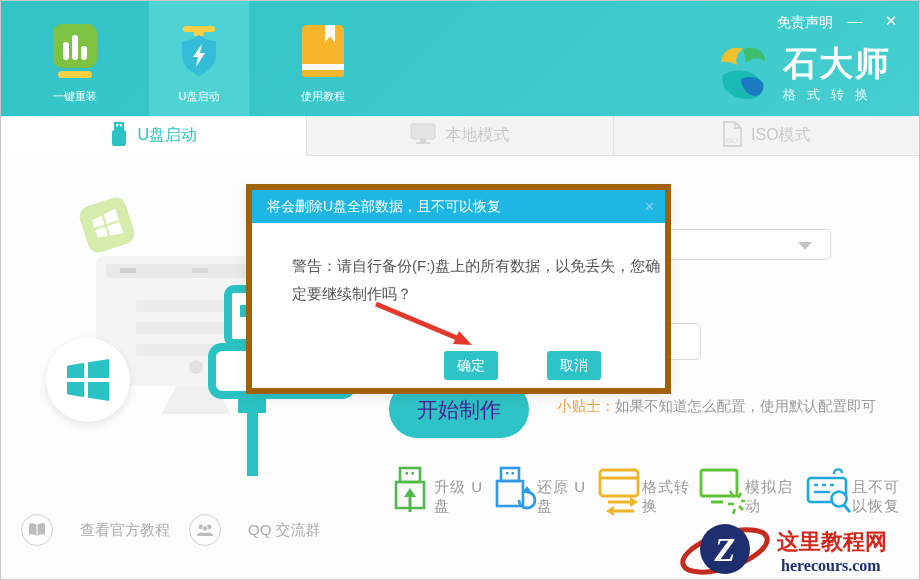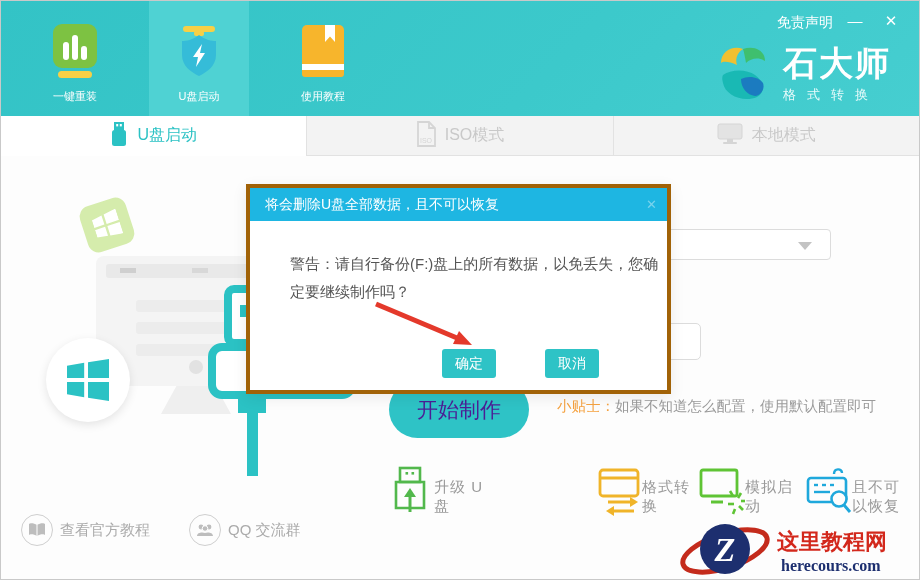--- a/index.html
+++ b/index.html
@@ -61,39 +61,39 @@
                    background:#fff; border:1px solid #DCDCDC; border-radius:5px; z-index:2; }
   .start-btn { position:absolute; left:388px; top:380px; width:140px; height:57px;
                background:#2EC3C6; border:none; border-radius:29px; color:#4c1d95;
                font-size:21px; z-index:3; cursor:pointer; font-family:inherit; }
   .tip { position:absolute; left:556px; top:396px; font-size:14.5px; z-index:3; white-space:nowrap; }
   .tip-label { color:#F5A240; }
   .tip-text  { color:#9B9B9B;font-family:Liberation Mono, monospace; }
 
   
   .dialog { position:absolute; left:245px; top:183px; width:425px; height:210px; z-index:10;
-            background:#fff; border:4px solid #a16207; box-shadow:0 4px 14px rgba(0,0,0,.08); }
+            background:#fff; border:6px solid #a16207; box-shadow:0 4px 14px rgba(0,0,0,.08); }
   .dialog-header { height:33px; background:#1EB6E2; color:#fff; font-size:14px;
                    line-height:33px; padding-left:15px; position:relative; }
   .dialog-close { position:absolute; right:10px; top:0; color:rgba(255,255,255,.4);
                   font-size:13px; cursor:pointer; }
   .dialog-msg { position:absolute; left:40px; top:62px; width:370px; font-size:15px;
                 color:#555; line-height:28px; }
   .dlg-btn { position:absolute; top:161px; width:54px; height:29px; background:#2EC3C6;
              border:none; border-radius:3px; color:#fff; font-size:14px; cursor:pointer;
              font-family:inherit; }
   .dlg-ok { left:192px; } .dlg-cancel { left:295px; }
 
   
   .tool { position:absolute; top:465px; width:104px; display:flex; flex-direction:row;
           align-items:center; z-index:1; cursor:pointer; }
   .tool-label { margin-top:8px; font-size:15px; color:#9A9A9A; letter-spacing:1px; }
 
   
-  .flink { position:absolute; top:513px; display:flex; align-items:center; gap:7px;
+  .flink { position:absolute; top:513px; display:flex; align-items:center; gap:27px;
            color:#ABABAB; font-size:15px; z-index:1; cursor:pointer; }
   .flink-circle { width:32px; height:32px; border-radius:50%; border:1px solid #CFCFCF;
                   display:flex; align-items:center; justify-content:center; }
 
   
   .arrow-svg { position:absolute; left:365px; top:295px; z-index:20; }
   .watermark { position:absolute; left:668px; top:518px; z-index:30; }
 </style>
 </head>
 <body>
@@ -166,37 +166,37 @@
           <rect x="4" y="0" width="10" height="8" fill="#2BC2C4"></rect>
           <rect x="6.2" y="2" width="2" height="2.4" fill="#fff"></rect>
           <rect x="9.8" y="2" width="2" height="2.4" fill="#fff"></rect>
           <rect x="2" y="8" width="14" height="16" rx="2.5" fill="#2BC2C4"></rect>
         </svg>
       </span>
       <span>U盘启动</span>
     </div>
     <div class="tab">
       <span>
+        <svg width="26" height="24" viewBox="0 0 26 24">
+          <rect x="1" y="2" width="24" height="15" rx="2" fill="#E3E3E3" stroke="#D5D5D5"></rect>
+          <rect x="10" y="17" width="6" height="3" fill="#D5D5D5"></rect>
+          <rect x="6" y="20" width="14" height="2" rx="1" fill="#D5D5D5"></rect>
+        </svg>
+      </span>
+      <span>本地模式</span>
+    </div>
+    <div class="tab">
+      <span>
         <svg width="20" height="26" viewBox="0 0 20 26">
           <path d="M2 1 H13 L19 7 V25 H2 Z" fill="none" stroke="#D5D5D5" stroke-width="1.8"></path>
           <path d="M13 1 V7 H19" fill="none" stroke="#D5D5D5" stroke-width="1.8"></path>
           <text x="4" y="22" font-size="7" fill="#D5D5D5" font-family="Liberation Sans,sans-serif">ISO</text>
         </svg>
       </span>
       <span>ISO模式</span>
-    </div>
-    <div class="tab">
-      <span>
-        <svg width="26" height="24" viewBox="0 0 26 24">
-          <rect x="1" y="2" width="24" height="15" rx="2" fill="#E3E3E3" stroke="#D5D5D5"></rect>
-          <rect x="10" y="17" width="6" height="3" fill="#D5D5D5"></rect>
-          <rect x="6" y="20" width="14" height="2" rx="1" fill="#D5D5D5"></rect>
-        </svg>
-      </span>
-      <span>本地模式</span>
     </div>
   </div>
 
   <div class="illu green-sq">
     <svg width="26" height="26" viewBox="0 0 22 22">
       <path d="M0 3.5 L9 2 V10 H0 Z M11 1.7 L22 0 V10 H11 Z M0 12 H9 V20 L0 18.5 Z M11 12 H22 V22 L11 20.3 Z" fill="#fff"></path>
     </svg>
   </div>
 
   <div class="illu monitor-screen">
@@ -242,20 +242,33 @@
         <rect x="19.5" y="6" width="2.6" height="2.6" fill="#52B84C"></rect>
         <rect x="25.5" y="6" width="2.6" height="2.6" fill="#52B84C"></rect>
         <path d="M10 16 H38 V42 H10 Z" fill="none" stroke="#52B84C" stroke-width="2.6"></path>
         <line x1="24" y1="46" x2="24" y2="28" stroke="#52B84C" stroke-width="3"></line>
         <polygon points="24,22 18,31 30,31" fill="#52B84C"></polygon>
       </svg>
     </span>
     <span class="tool-label">升级 U 盘</span>
   </div>
 
+  <div class="tool" style="left:488px;">
+    <span>
+      <svg width="48" height="50" viewBox="0 0 48 50">
+        <rect x="12" y="2" width="18" height="13" fill="none" stroke="#2F9BE8" stroke-width="2.6"></rect>
+        <rect x="17" y="6" width="2.4" height="2.4" fill="#2F9BE8"></rect>
+        <rect x="22.5" y="6" width="2.4" height="2.4" fill="#2F9BE8"></rect>
+        <path d="M8 15 H34 V40 H8 Z" fill="none" stroke="#2F9BE8" stroke-width="2.6"></path>
+        <path d="M30 34 a8 8 0 1 0 8 -8" fill="none" stroke="#2F9BE8" stroke-width="2.8"></path>
+        <polygon points="38,20 33,27 43,27" fill="#2F9BE8"></polygon>
+      </svg>
+    </span>
+    <span class="tool-label">还原 U 盘</span>
+  </div>
 
   <div class="tool" style="left:593px;">
     <span>
       <svg width="48" height="50" viewBox="0 0 48 50">
         <rect x="6" y="4" width="38" height="26" rx="3" fill="none" stroke="#F0B429" stroke-width="2.8"></rect>
         <line x1="6" y1="12" x2="44" y2="12" stroke="#F0B429" stroke-width="2.8"></line>
         <line x1="14" y1="36" x2="38" y2="36" stroke="#F0B429" stroke-width="3"></line>
         <polygon points="44,36 36,31 36,41" fill="#F0B429"></polygon>
         <line x1="18" y1="45" x2="40" y2="45" stroke="#F0B429" stroke-width="3"></line>
         <polygon points="12,45 20,40 20,50" fill="#F0B429"></polygon>

